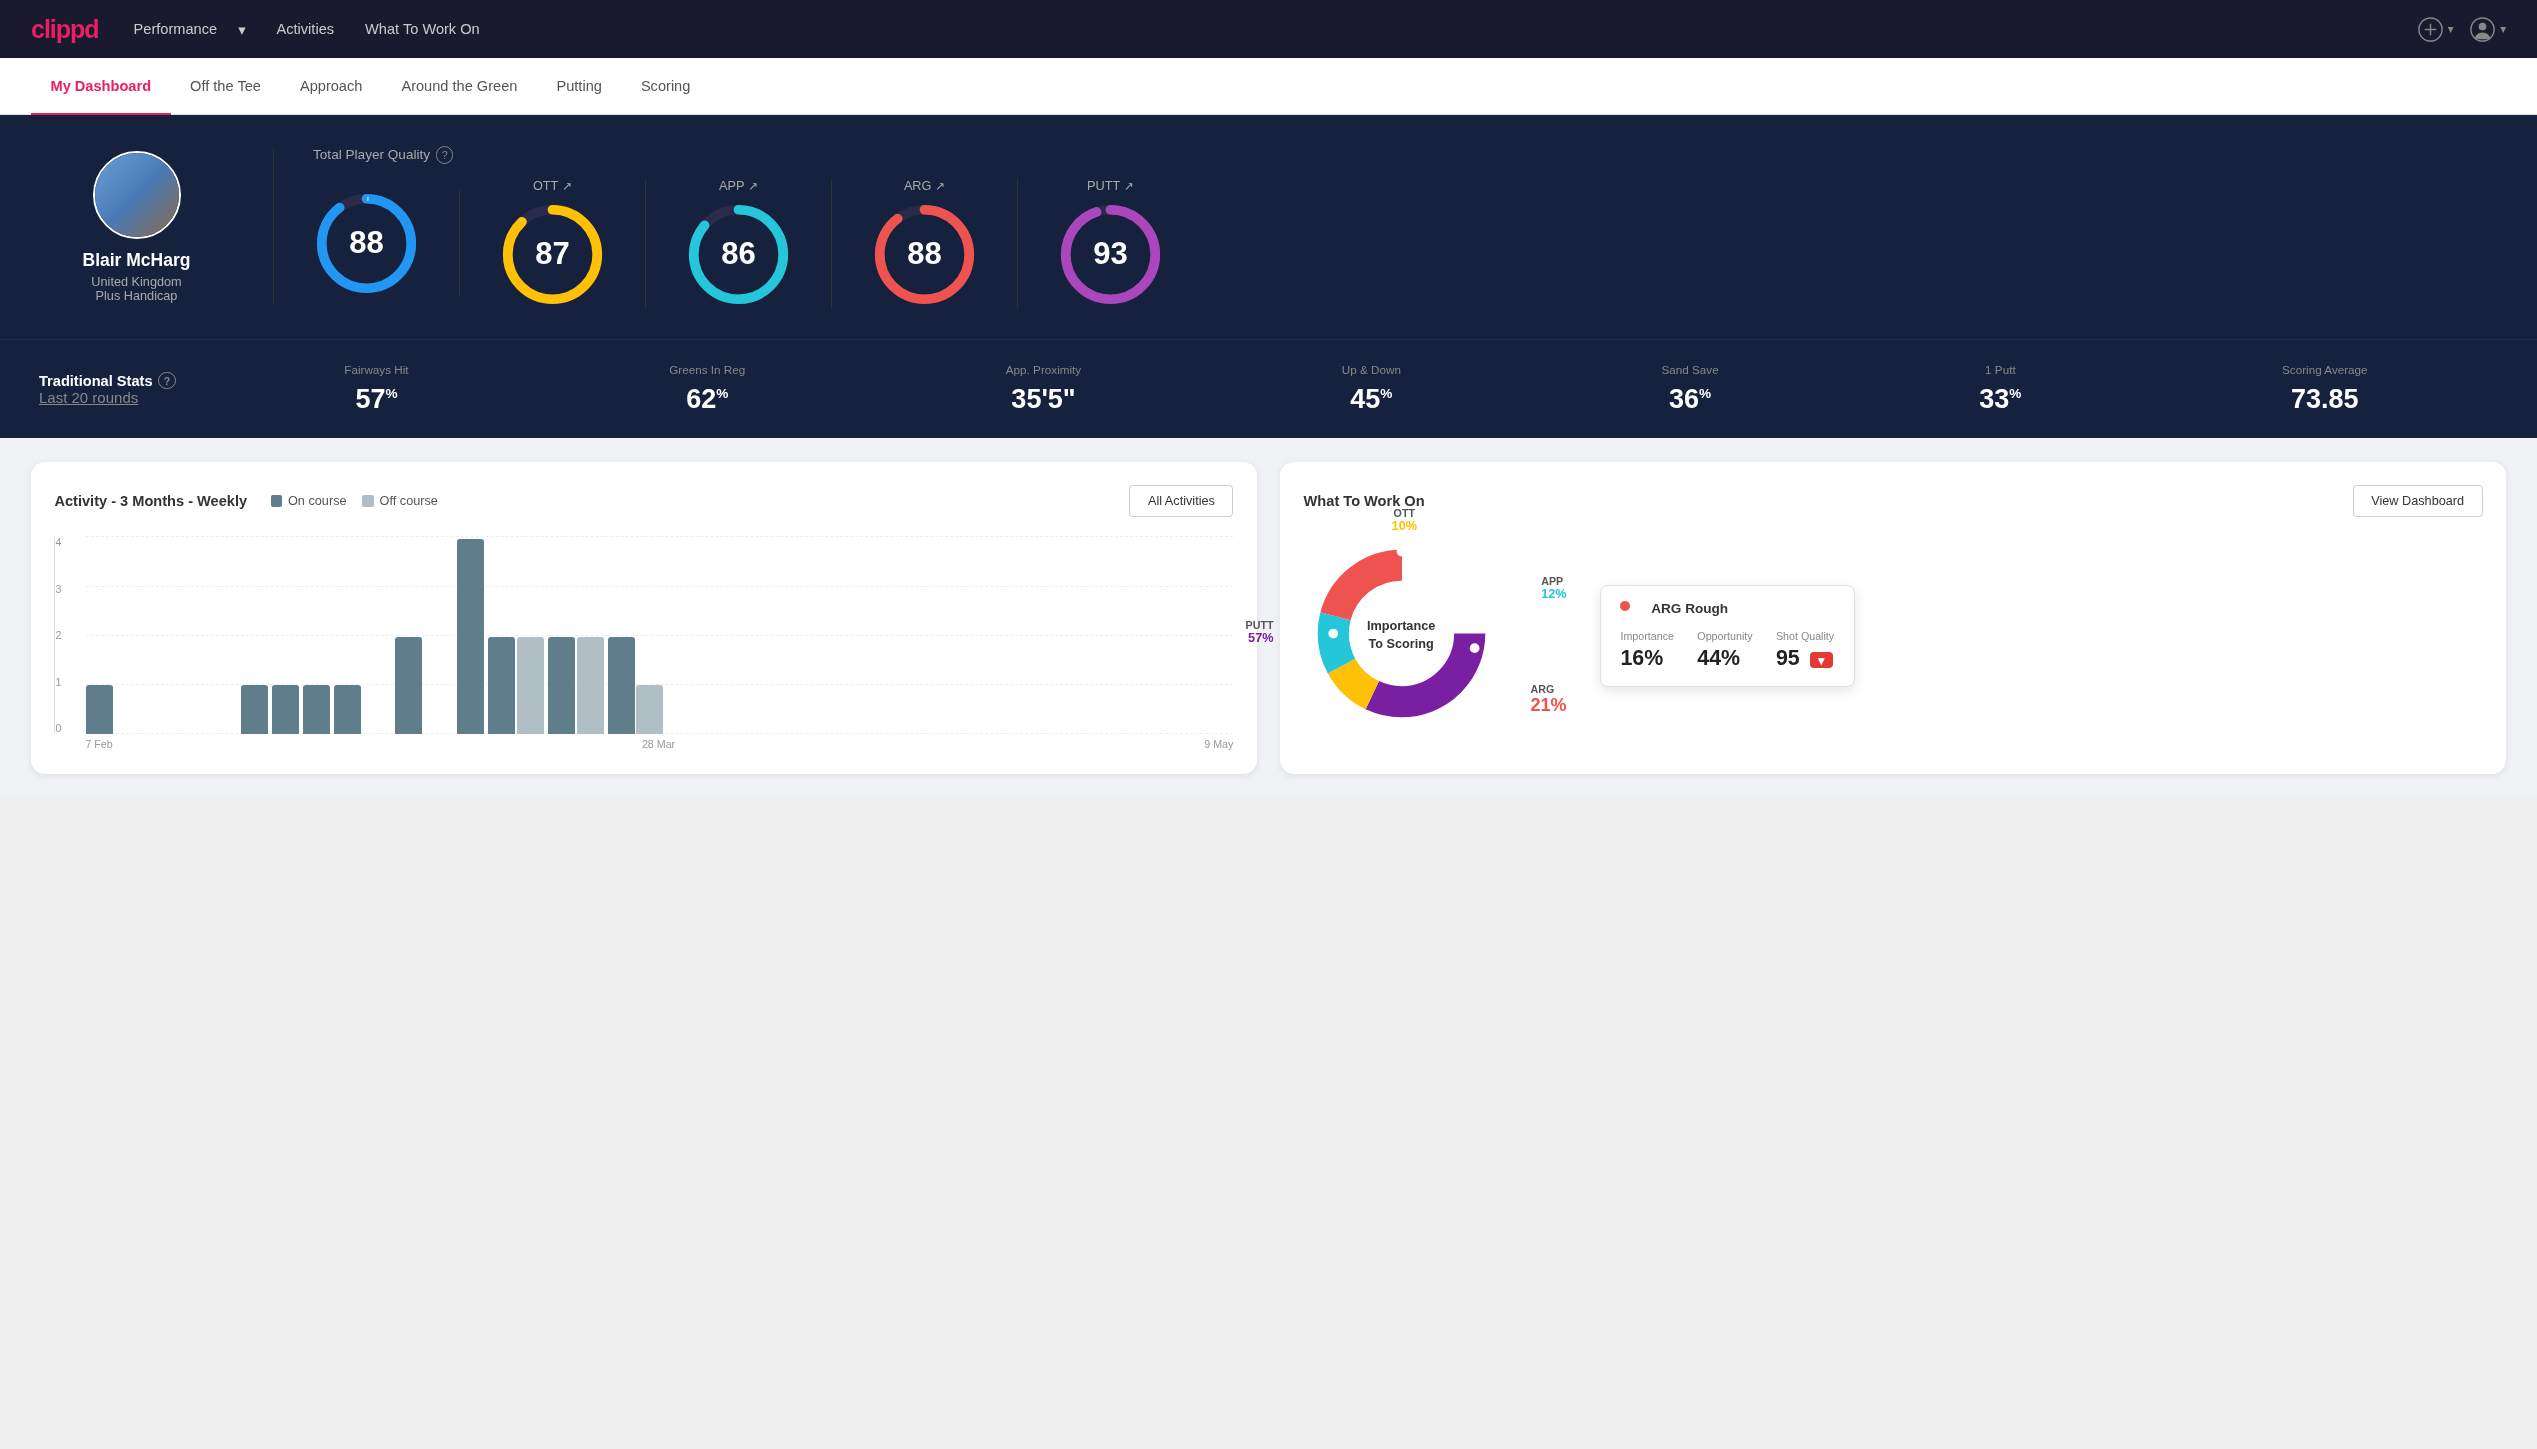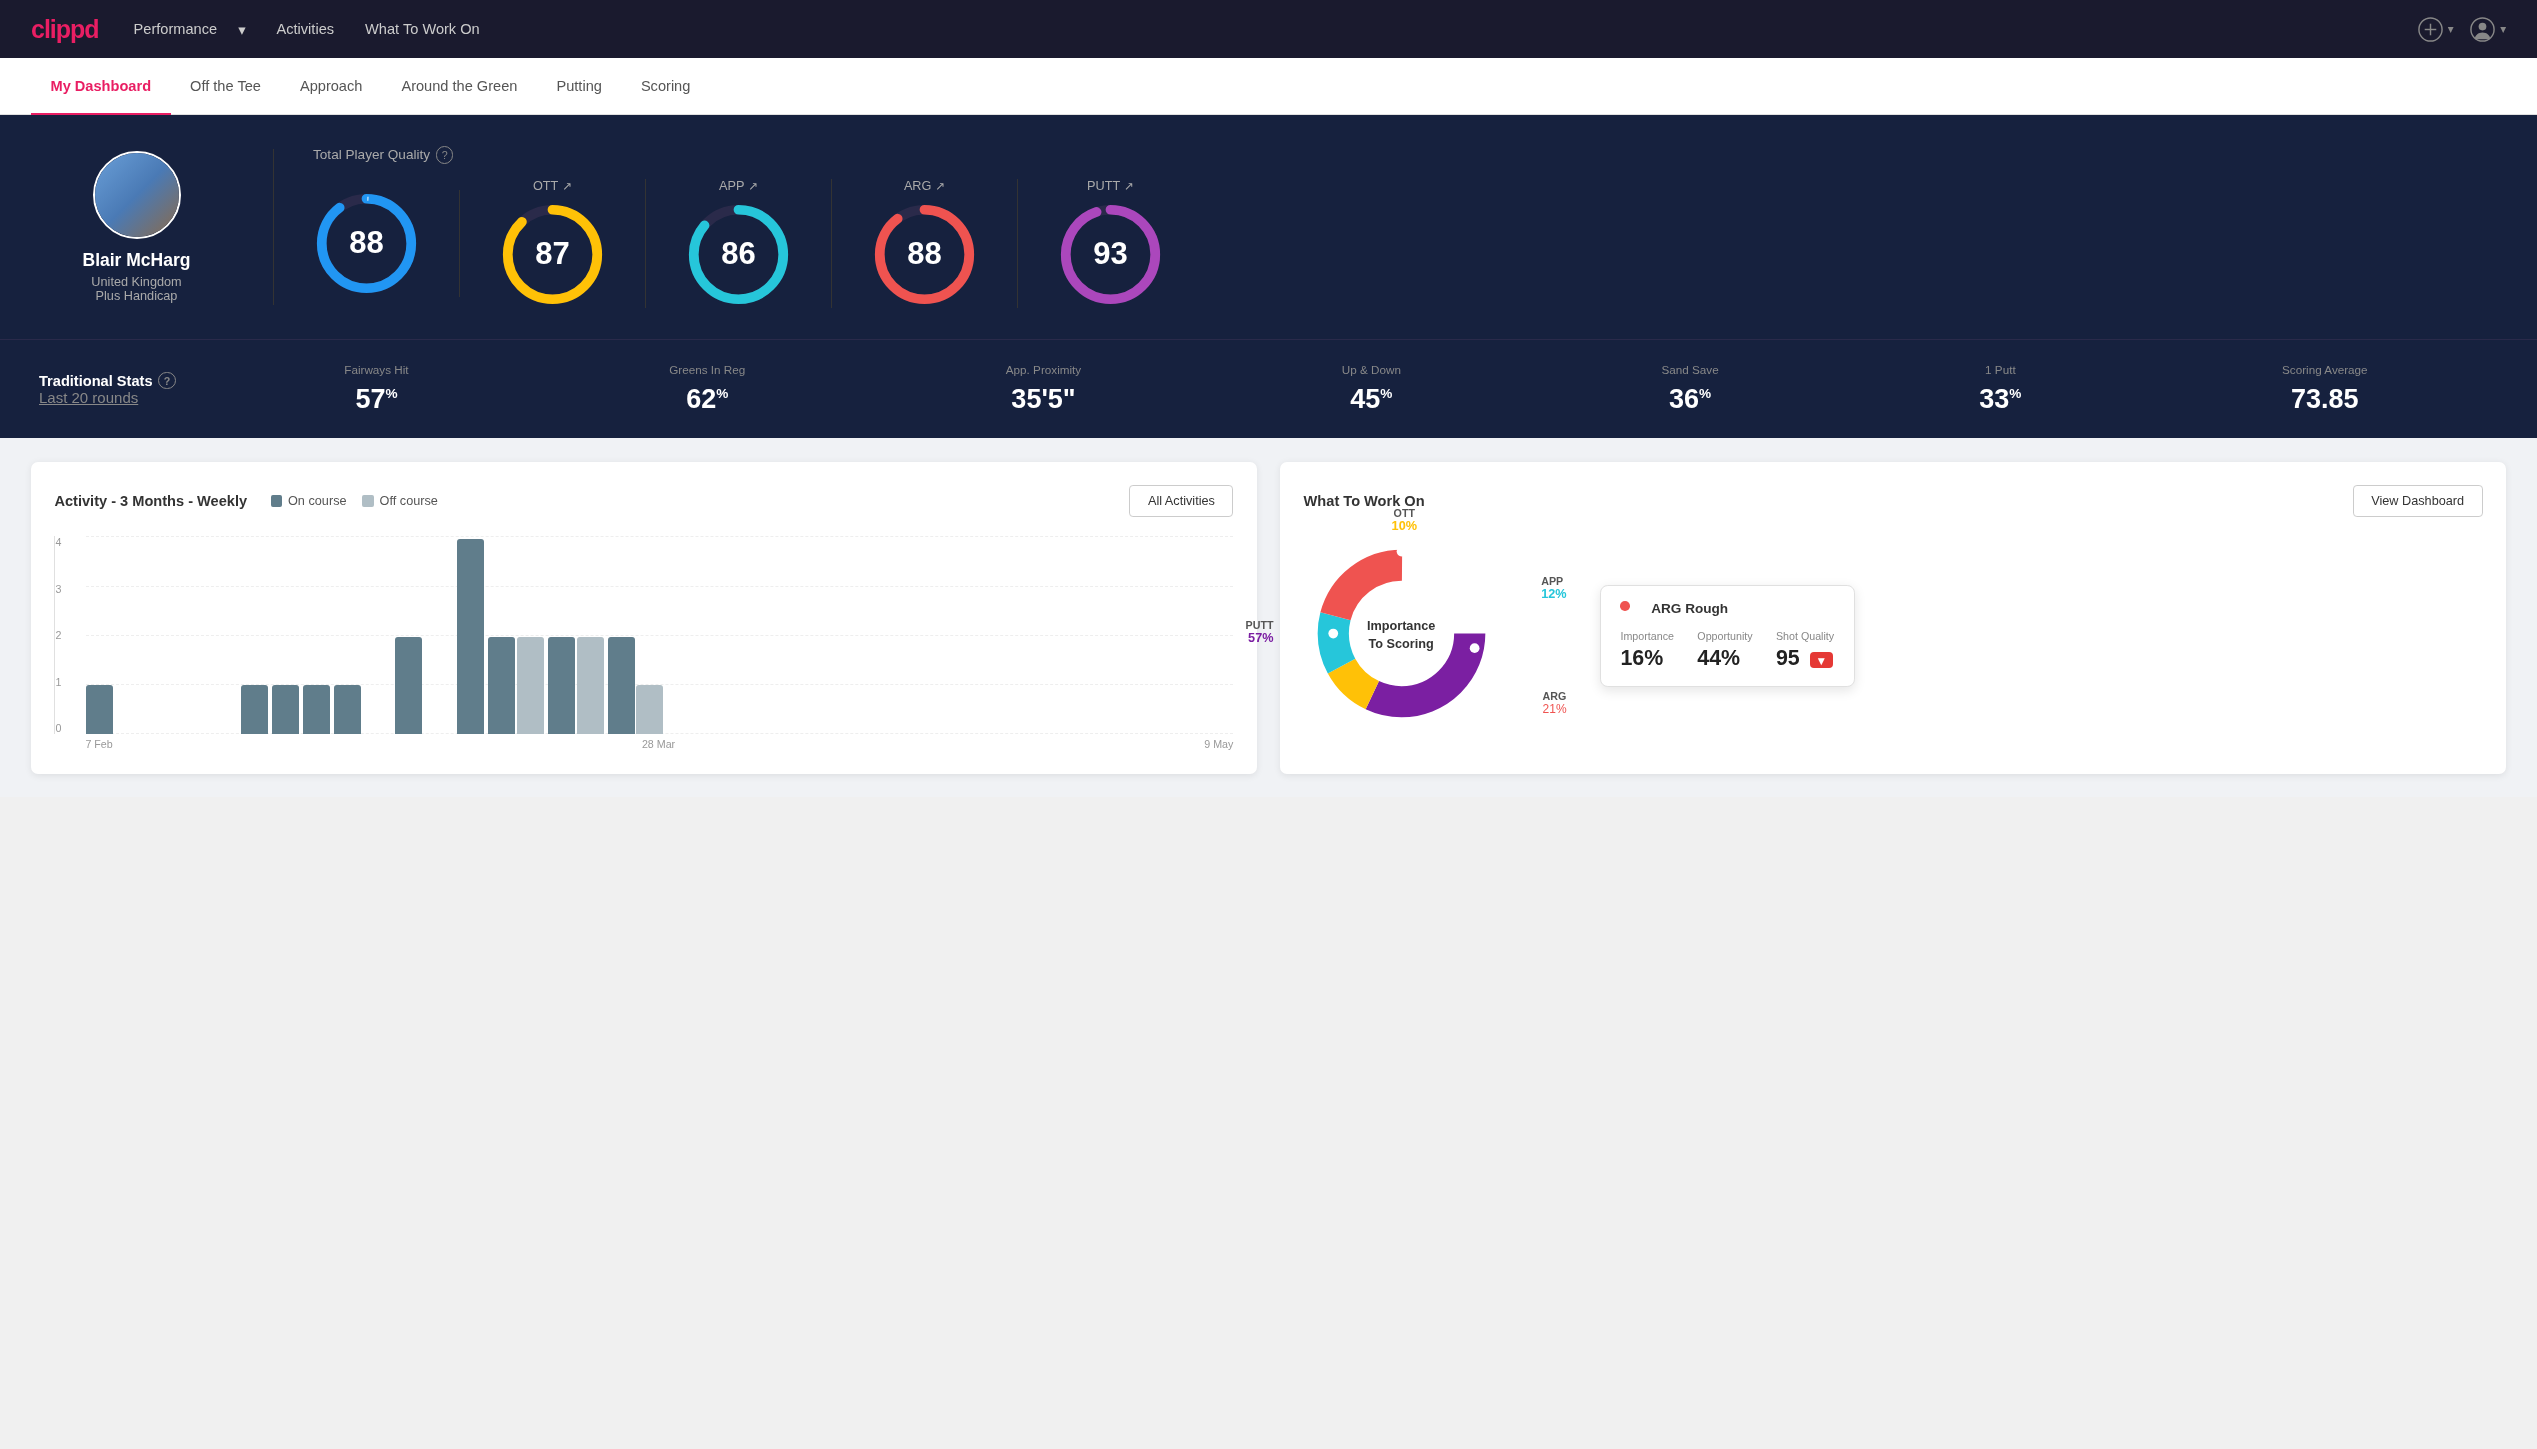--- a/index.html
+++ b/index.html
@@ -191,21 +191,21 @@
       display: grid;
       grid-template-columns: 1fr 1fr;
       gap: 23.4px;
       padding: 23.4px 31px;
       background: #f0f2f5;
     }
 
     
     .card {
       background: #fff;
-      border-radius: 7px;
+      border-radius: 14px;
       padding: 23.4px;
       box-shadow: 0 1.9px 7.8px rgba(0,0,0,0.08);
     }
     .card-header {
       display: flex;
       align-items: center;
       justify-content: space-between;
       margin-bottom: 19.5px;
     }
     .card-title { font-size: 14.6px; font-weight: 600; color: #333; }
@@ -657,21 +657,21 @@
             <div style="font-size:12.7px;font-weight:700;color:#FFC107;">10%</div>
           </div>
           
           <div style="position:absolute;right:-68px;top:39px;text-align:left;">
             <div style="font-size:10.7px;color:#555;font-weight:600;">APP</div>
             <div style="font-size:12.7px;font-weight:700;color:#26C6DA;">12%</div>
           </div>
           
           <div style="position:absolute;right:-68px;bottom:19.5px;text-align:left;">
             <div style="font-size:10.7px;color:#555;font-weight:600;">ARG</div>
-            <div style="font-size:12px;font-weight:400;color:#EF5350;">21%</div>
+            <div style="font-size:18px;font-weight:700;color:#EF5350;">21%</div>
           </div>
 
           <svg width="195" height="195" viewBox="0 0 200 200">
 
             <circle cx="100" cy="100" r="70" fill="none" stroke="#7B1FA2" stroke-width="32" stroke-dasharray="250.7 439.8" stroke-dashoffset="110"></circle>
             <circle cx="100" cy="100" r="70" fill="none" stroke="#FFC107" stroke-width="32" stroke-dasharray="44 439.8" stroke-dashoffset="-140.7"></circle>
             <circle cx="100" cy="100" r="70" fill="none" stroke="#26C6DA" stroke-width="32" stroke-dasharray="52.8 439.8" stroke-dashoffset="-184.7"></circle>
             <circle cx="100" cy="100" r="70" fill="none" stroke="#EF5350" stroke-width="32" stroke-dasharray="92.4 439.8" stroke-dashoffset="-237.5"></circle>
 
             <circle cx="100" cy="16" r="5" fill="#fff"></circle>

